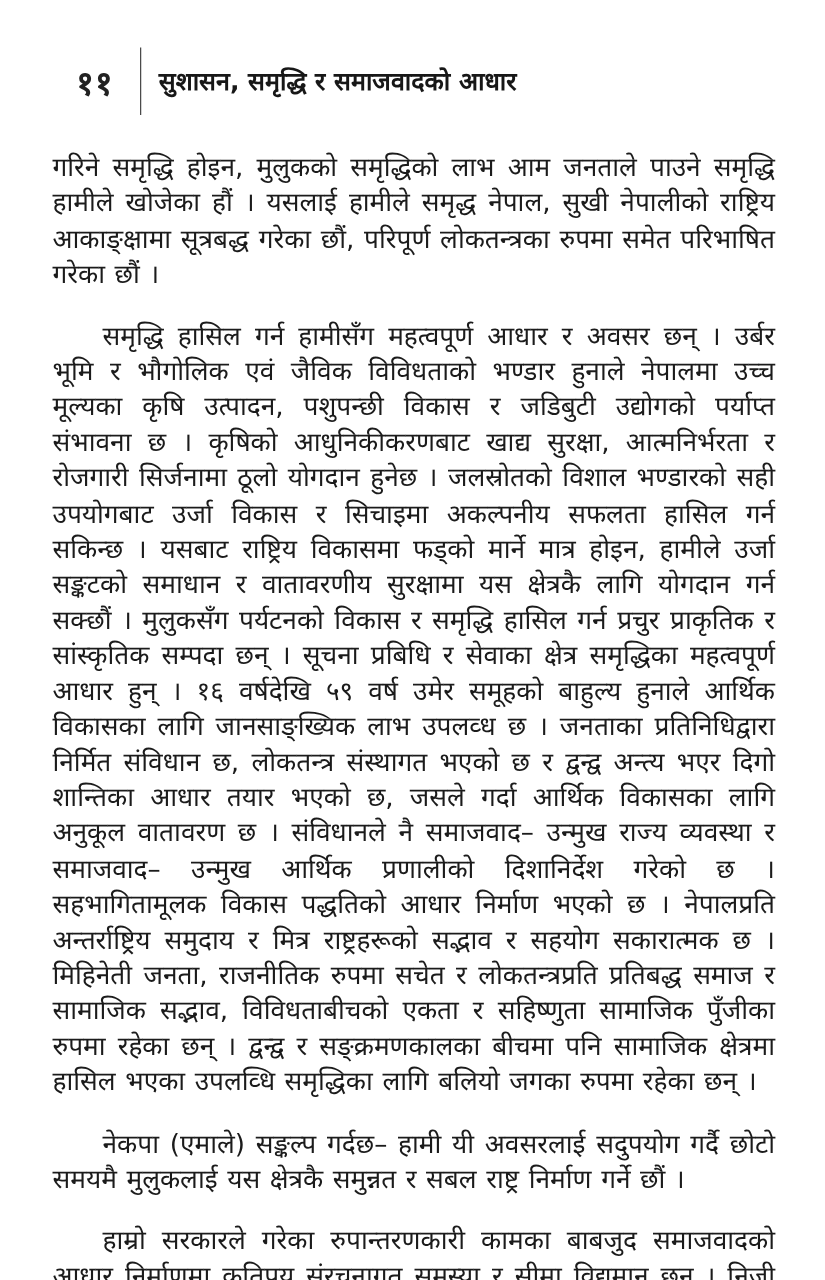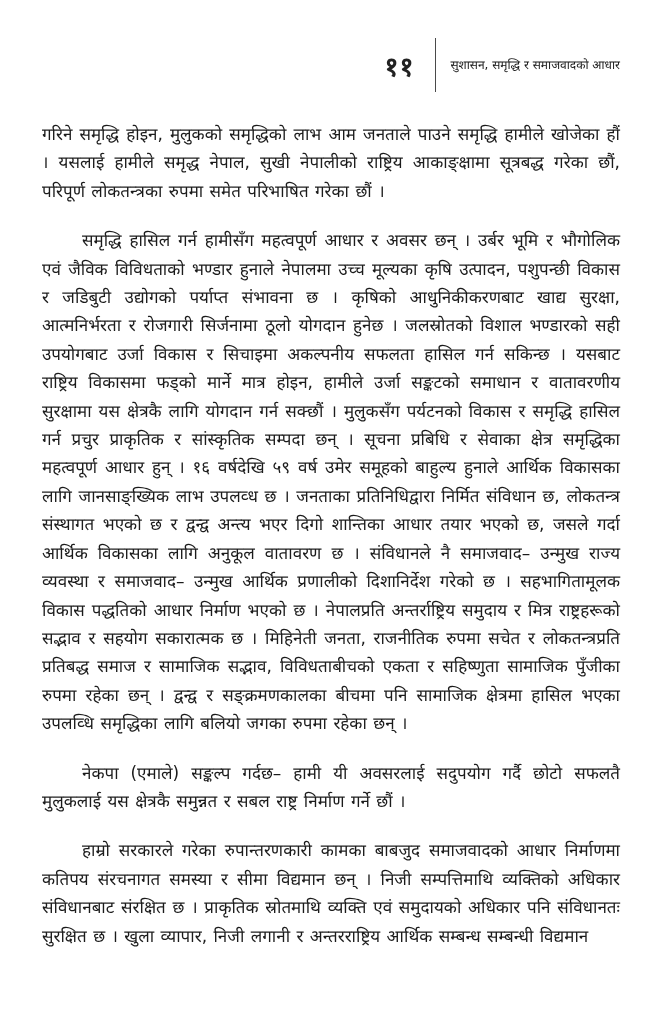--- a/index.html
+++ b/index.html
@@ -19,48 +19,47 @@
     width: 660px;
     height: 1024px;
     padding: 36px 40px 0 42px;
     background: #ffffff;
   }
   .header {
     display: flex;
     align-items: center;
     margin-bottom: 26px;
     min-height: 58px;
-    justify-content: flex-end;
   }
   .page-number {
     font-size: 27px;
     font-weight: 700;
     color: #222222;
     padding: 0 4px 0 12px;
     min-width: 44px;
     text-align: center;
     letter-spacing: 1px;
   }
   .header-divider {
     width: 1px;
     align-self: stretch;
     background: #4a4a4a;
     margin: 2px 14px 2px 10px;
   }
   .title-block {
-    font-weight: 400;
-    font-size: 12px;
+    font-weight: 700;
+    font-size: 20px;
     line-height: 24px;
     color: #171717;
   }
   .content {
     text-align: justify;
   }
   .para {
-    font-size: 17px;
+    font-size: 21px;
     line-height: 28.4px;
     margin: 0 0 21px 0;
     text-indent: 40px;
     color: #1b1b1b;
     word-spacing: 1px;
   }
   .para.no-indent {
     text-indent: 0;
   }
 </style>
@@ -73,17 +72,17 @@
     <div class="page-number">११</div>
     <div class="header-divider"></div>
     <div class="title-block">
       <div class="title-line">सुशासन, समृद्धि र समाजवादको आधार</div>
     </div>
   </header>
 
   <main class="content">
     <p class="para no-indent">गरिने समृद्धि होइन, मुलुकको समृद्धिको लाभ आम जनताले पाउने समृद्धि हामीले खोजेका हौं । यसलाई हामीले समृद्ध नेपाल, सुखी नेपालीको राष्ट्रिय आकाङ्क्षामा सूत्रबद्ध गरेका छौं, परिपूर्ण लोकतन्त्रका रुपमा समेत परिभाषित गरेका छौं ।</p>
     <p class="para">समृद्धि हासिल गर्न हामीसँग महत्वपूर्ण आधार र अवसर छन् । उर्बर भूमि र भौगोलिक एवं जैविक विविधताको भण्डार हुनाले नेपालमा उच्च मूल्यका कृषि उत्पादन, पशुपन्छी विकास र जडिबुटी उद्योगको पर्याप्त संभावना छ । कृषिको आधुनिकीकरणबाट खाद्य सुरक्षा, आत्मनिर्भरता र रोजगारी सिर्जनामा ठूलो योगदान हुनेछ । जलस्रोतको विशाल भण्डारको सही उपयोगबाट उर्जा विकास र सिचाइमा अकल्पनीय सफलता हासिल गर्न सकिन्छ । यसबाट राष्ट्रिय विकासमा फड्को मार्ने मात्र होइन, हामीले उर्जा सङ्कटको समाधान र वातावरणीय सुरक्षामा यस क्षेत्रकै लागि योगदान गर्न सक्छौं । मुलुकसँग पर्यटनको विकास र समृद्धि हासिल गर्न प्रचुर प्राकृतिक र सांस्कृतिक सम्पदा छन् । सूचना प्रबिधि र सेवाका क्षेत्र समृद्धिका महत्वपूर्ण आधार हुन् । १६ वर्षदेखि ५९ वर्ष उमेर समूहको बाहुल्य हुनाले आर्थिक विकासका लागि जानसाङ्ख्यिक लाभ उपलव्ध छ । जनताका प्रतिनिधिद्वारा निर्मित संविधान छ, लोकतन्त्र संस्थागत भएको छ र द्वन्द्व अन्त्य भएर दिगो शान्तिका आधार तयार भएको छ, जसले गर्दा आर्थिक विकासका लागि अनुकूल वातावरण छ । संविधानले नै समाजवाद– उन्मुख राज्य व्यवस्था र समाजवाद– उन्मुख आर्थिक प्रणालीको दिशानिर्देश गरेको छ । सहभागितामूलक विकास पद्धतिको आधार निर्माण भएको छ । नेपालप्रति अन्तर्राष्ट्रिय समुदाय र मित्र राष्ट्रहरूको सद्भाव र सहयोग सकारात्मक छ । मिहिनेती जनता, राजनीतिक रुपमा सचेत र लोकतन्त्रप्रति प्रतिबद्ध समाज र सामाजिक सद्भाव, विविधताबीचको एकता र सहिष्णुता सामाजिक पुँजीका रुपमा रहेका छन् । द्वन्द्व र सङ्क्रमणकालका बीचमा पनि सामाजिक क्षेत्रमा हासिल भएका उपलव्धि समृद्धिका लागि बलियो जगका रुपमा रहेका छन् ।</p>
-    <p class="para">नेकपा (एमाले) सङ्कल्प गर्दछ– हामी यी अवसरलाई सदुपयोग गर्दै छोटो सफलतै मुलुकलाई यस क्षेत्रकै समुन्नत र सबल राष्ट्र निर्माण गर्ने छौं ।</p>
+    <p class="para">नेकपा (एमाले) सङ्कल्प गर्दछ– हामी यी अवसरलाई सदुपयोग गर्दै छोटो समयमै मुलुकलाई यस क्षेत्रकै समुन्नत र सबल राष्ट्र निर्माण गर्ने छौं ।</p>
     <p class="para">हाम्रो सरकारले गरेका रुपान्तरणकारी कामका बाबजुद समाजवादको आधार निर्माणमा कतिपय संरचनागत समस्या र सीमा विद्यमान छन् । निजी सम्पत्तिमाथि व्यक्तिको अधिकार संविधानबाट संरक्षित छ । प्राकृतिक स्रोतमाथि व्यक्ति एवं समुदायको अधिकार पनि संविधानतः सुरक्षित छ । खुला व्यापार, निजी लगानी र अन्तरराष्ट्रिय आर्थिक सम्बन्ध सम्बन्धी विद्यमान</p>
   </main>
 
 </div>
 
 </body></html>

